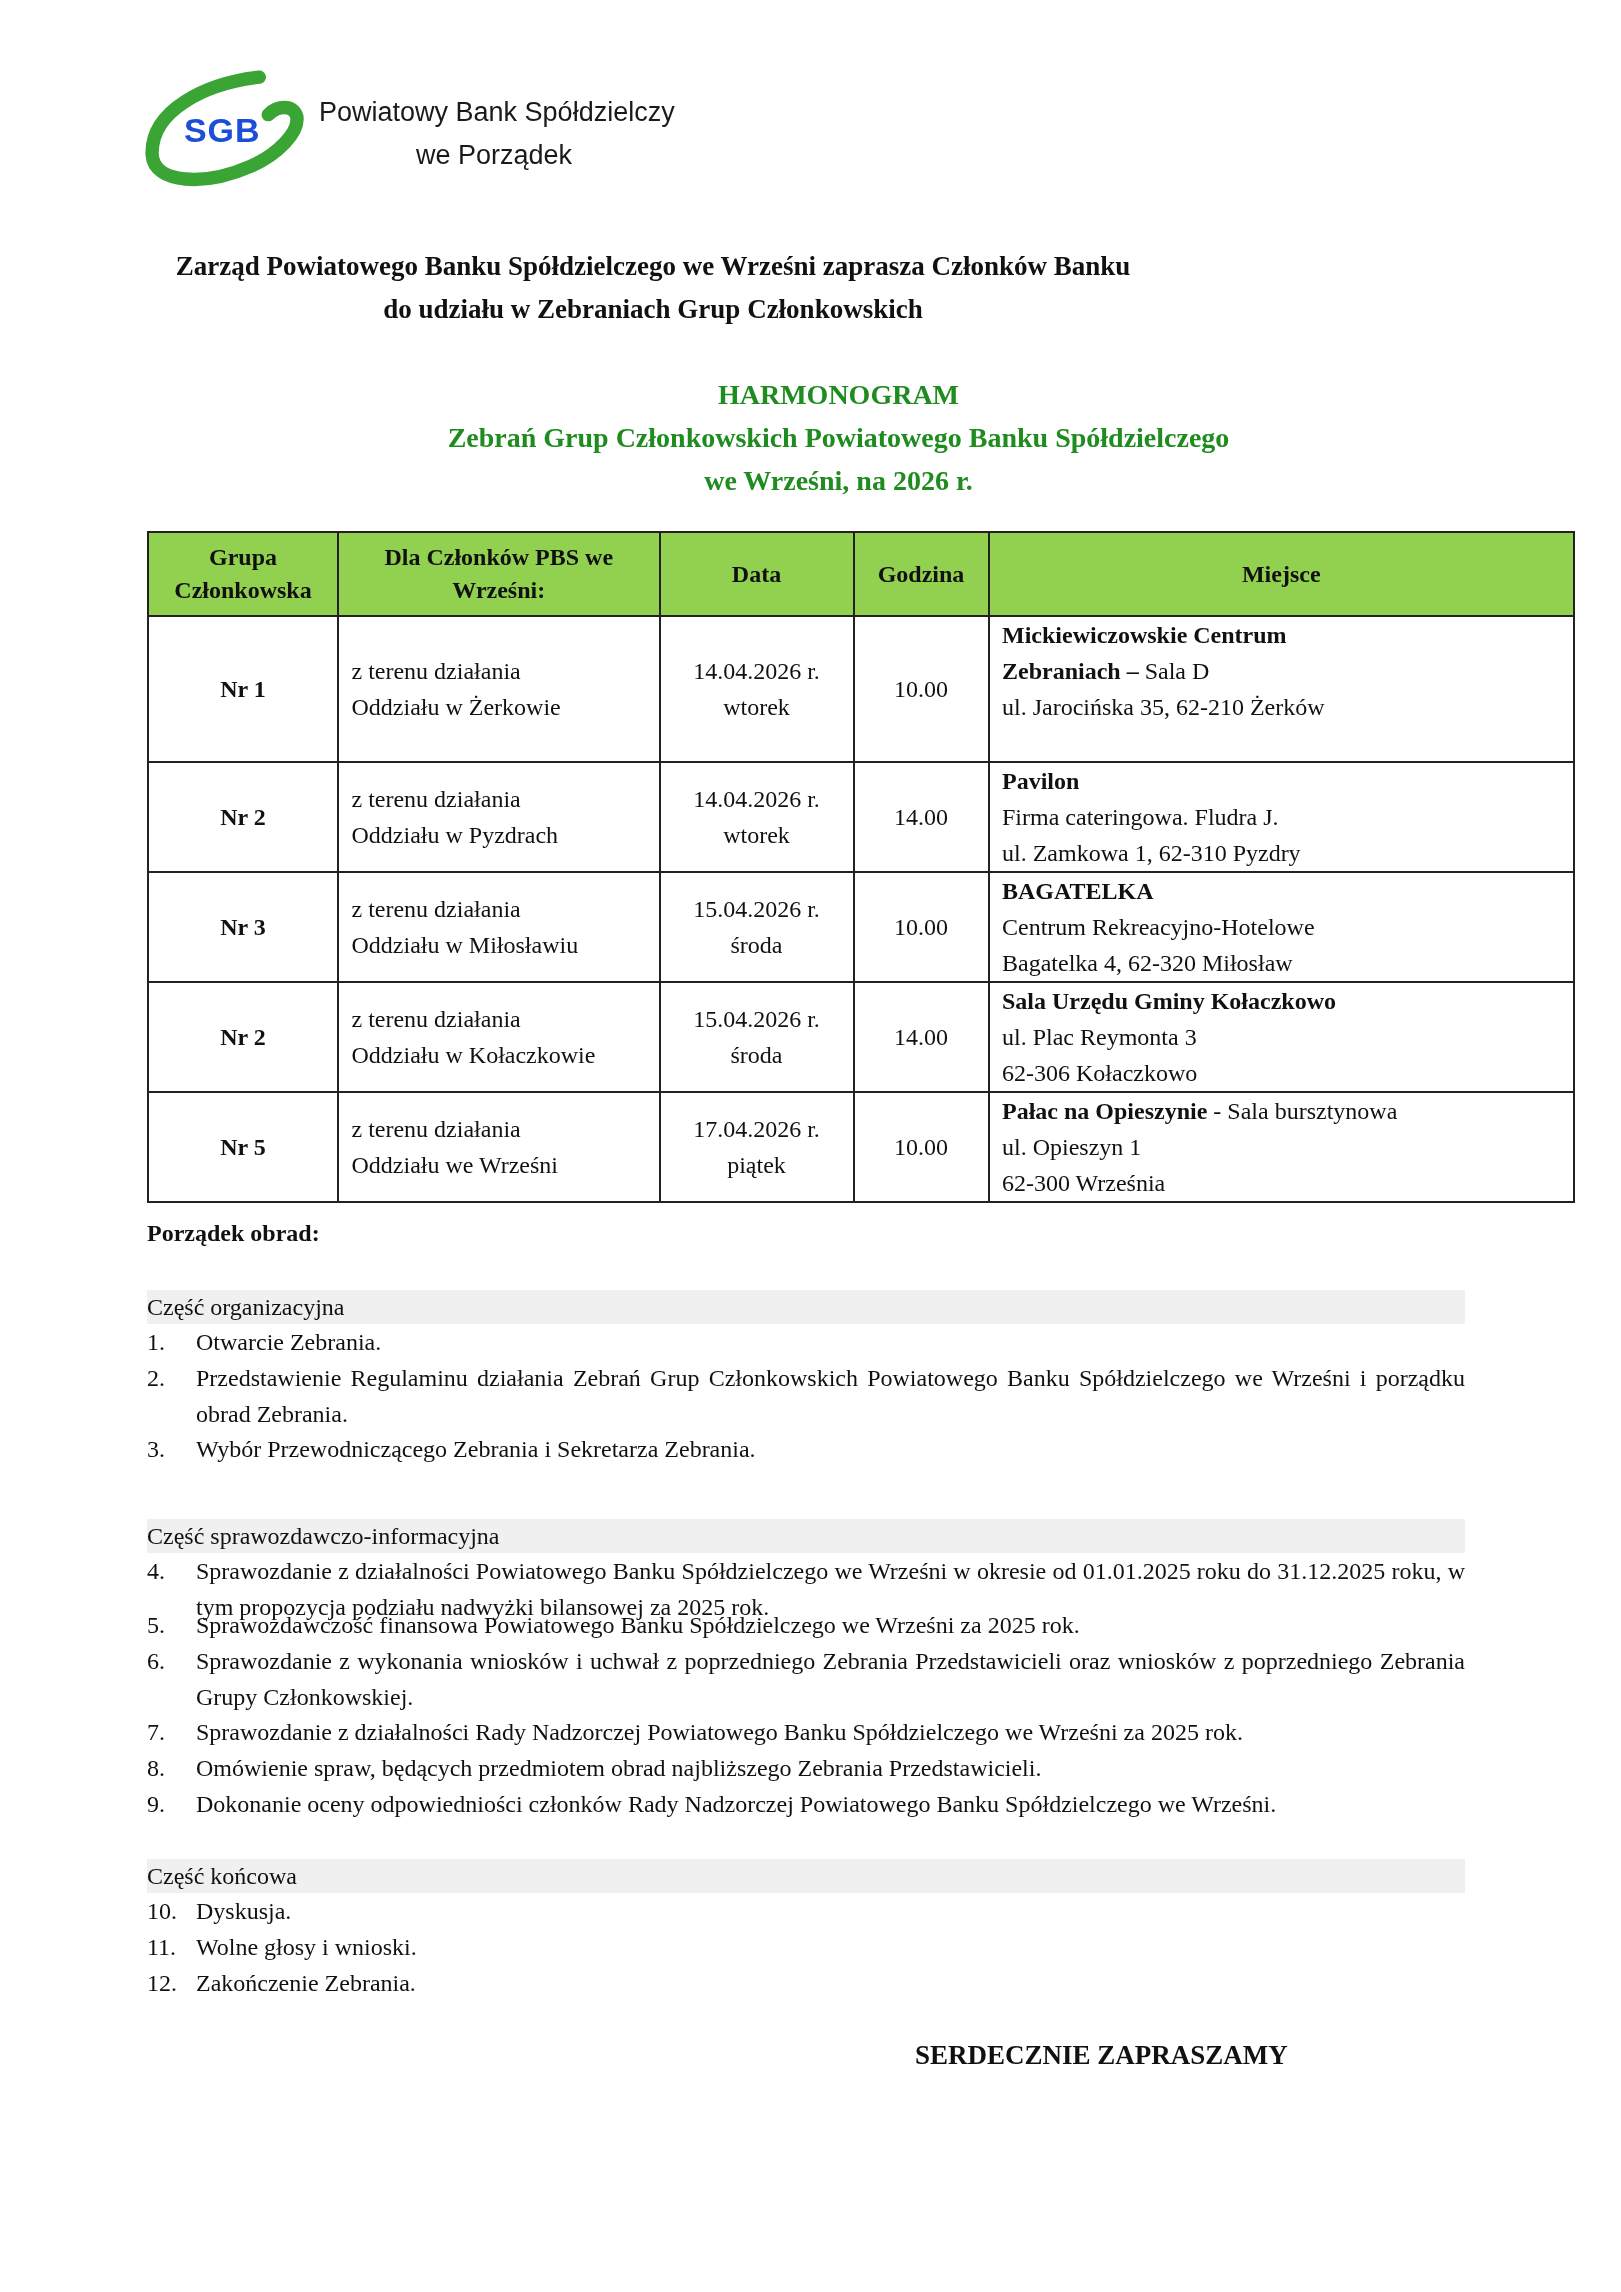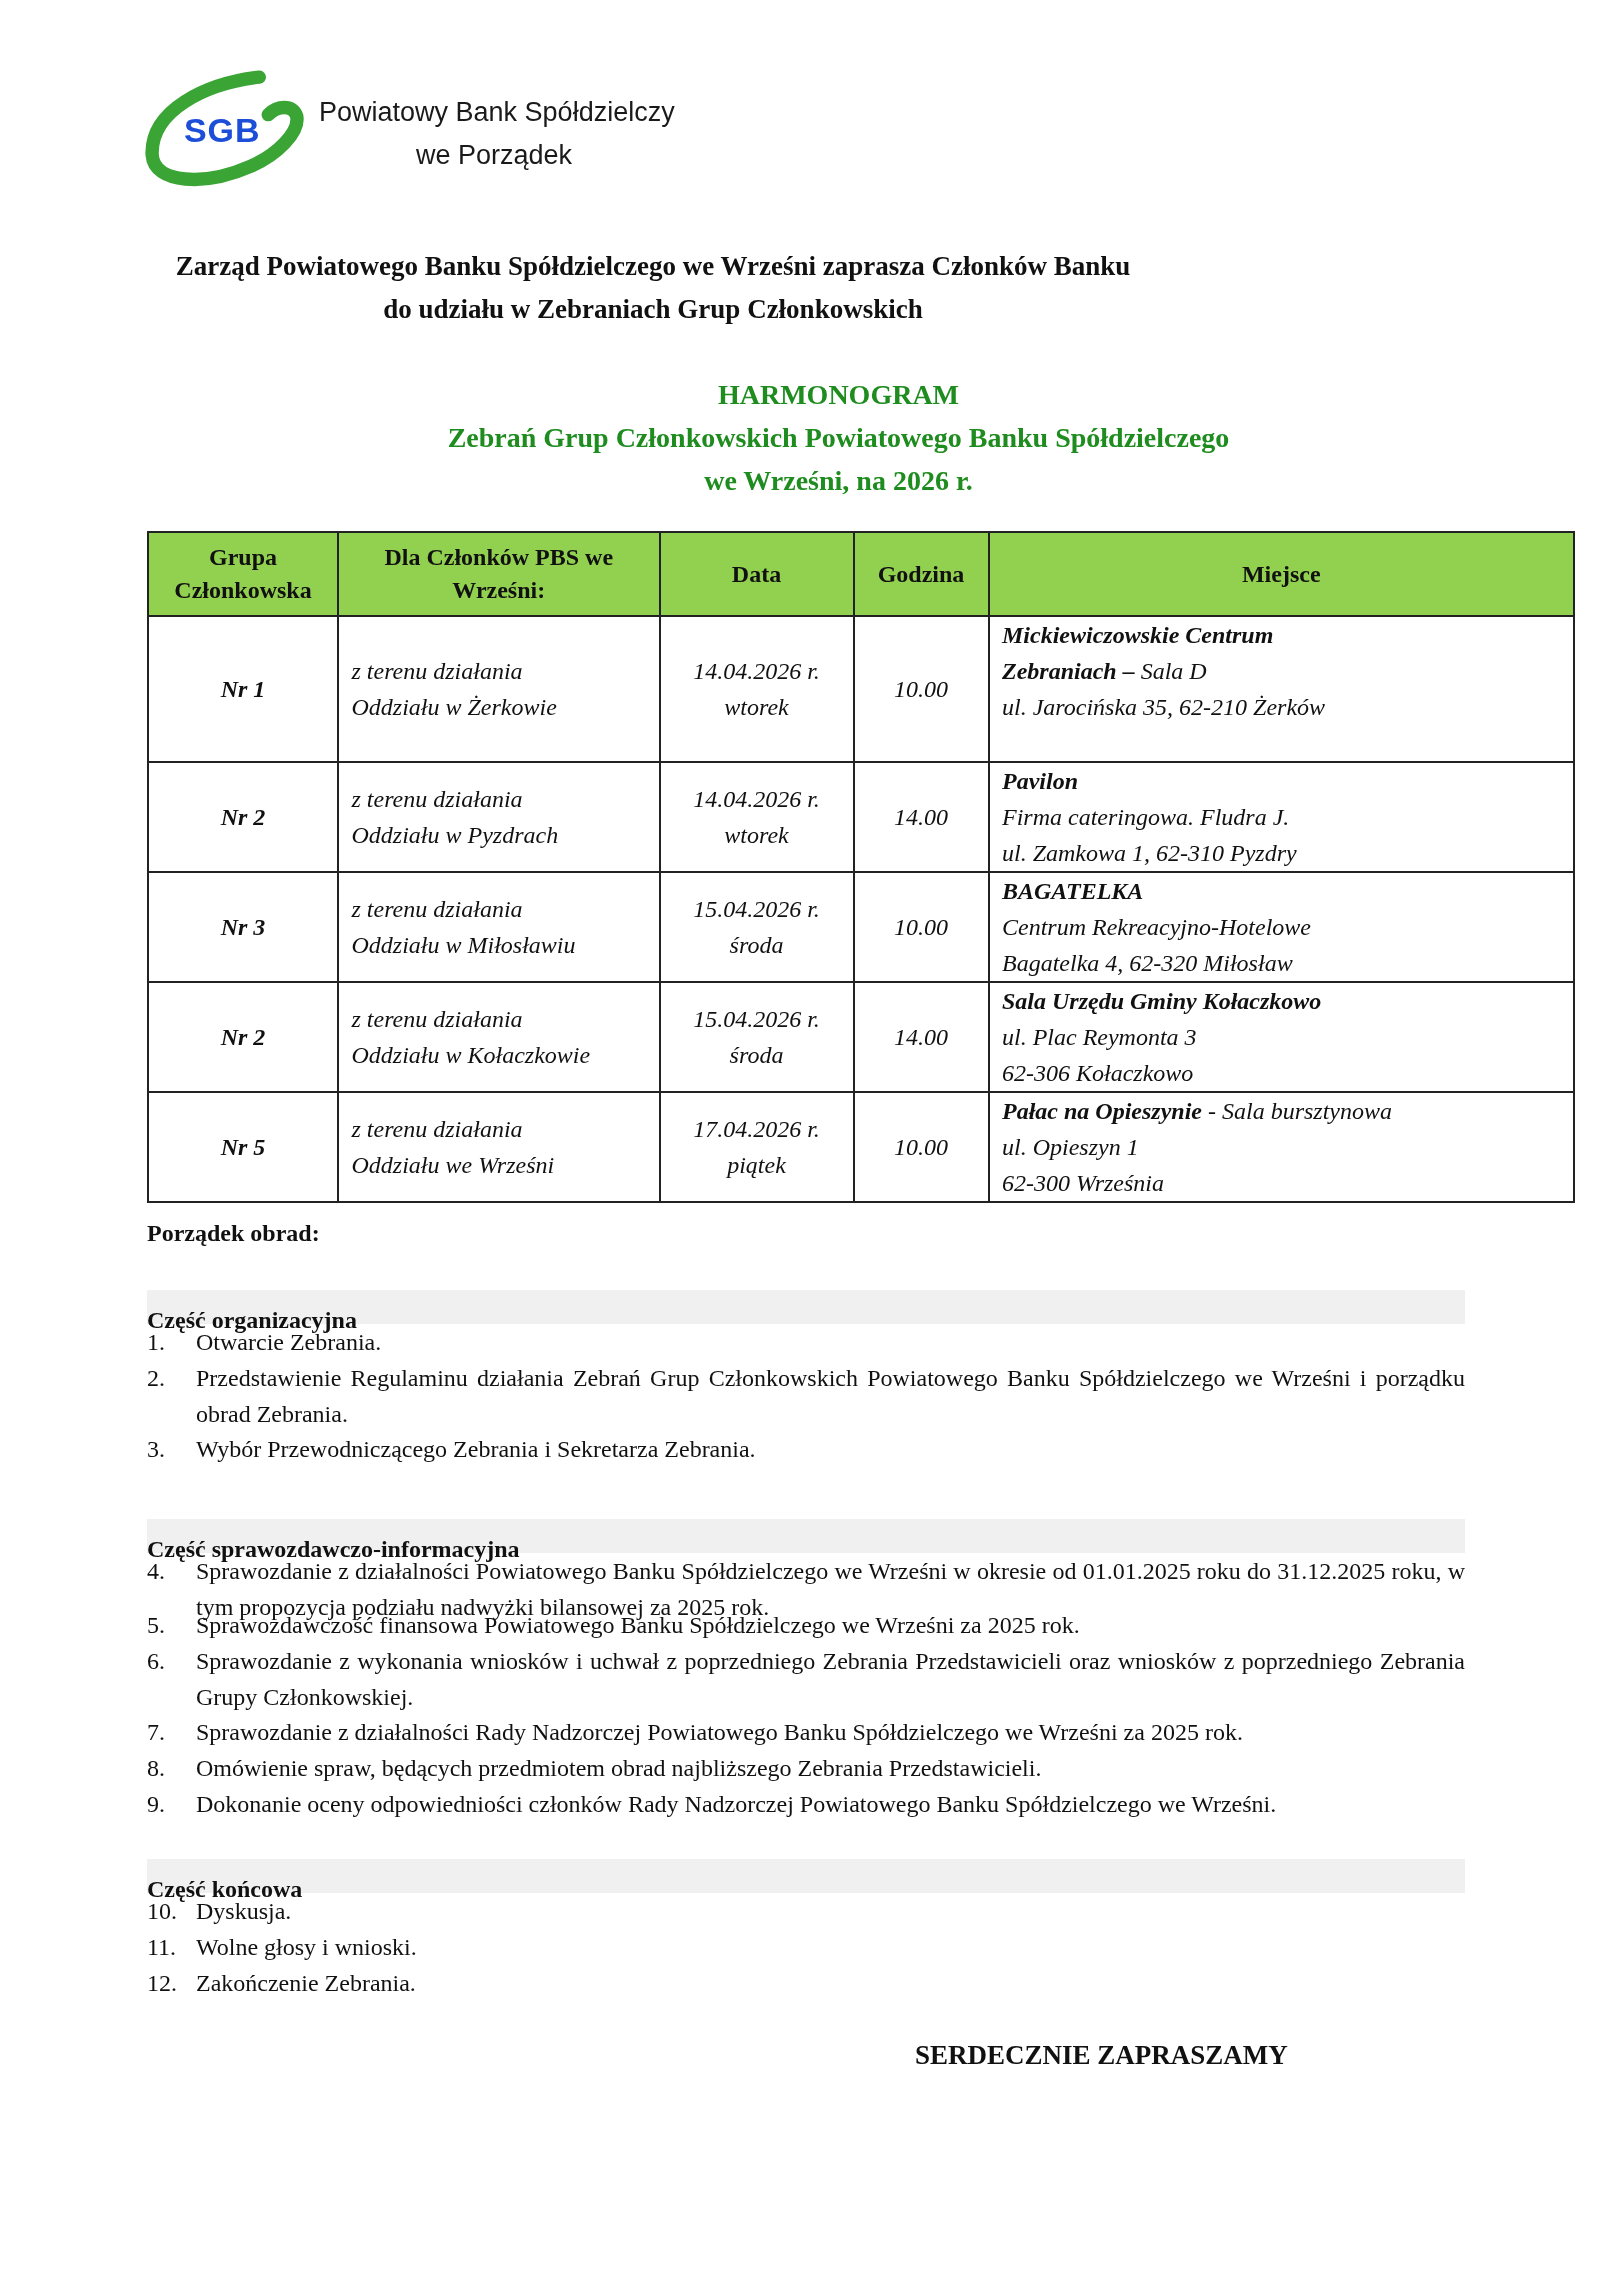--- a/index.html
+++ b/index.html
@@ -18,33 +18,33 @@
   .intro.l1 { top: 245px; }
   .intro.l2 { top: 288px; }
   .green { position: absolute; left: 0; width: 1621px; text-align: center; font-weight: bold; font-size: 28px; color: #1e8c1e; line-height: 43px; padding-left: 28px; }
   .green.g1 { top: 373px; }
   .green.g2 { top: 416px; }
   .green.g3 { top: 459px; }
 
   table.sched { position: absolute; left: 147px; top: 531px; width: 1428px; border-collapse: collapse; font-size: 24px; }
   table.sched th, table.sched td { border: 2.2px solid #222; padding: 0; }
   table.sched th { background: #92d050; font-weight: bold; text-align: center; height: 82px; line-height: 33px; }
-  table.sched td { vertical-align: middle; line-height: 36px; font-style: italic; }
+  table.sched td { vertical-align: middle; line-height: 36px; }
   table.sched tr.r1 td { height: 135px; }
   table.sched tr.rn td { height: 108px; }
   td.c-grp { width: 188px; text-align: center; font-weight: bold; }
   td.c-who { width: 307px; padding-left: 12.5px !important; }
   td.c-date { width: 192px; text-align: center; }
   td.c-time { width: 133px; text-align: center; }
   td.c-place { padding-left: 12.5px !important; }
   .b { font-weight: bold; }
 
   .agenda-title { position: absolute; left: 147px; top: 1220px; font-size: 24px; font-weight: bold; }
   .band { position: absolute; left: 147px; width: 1318px; height: 34px; background: #f0f0f0; }
-  .band span { position: absolute; left: 0; top: 3.6px; font-size: 24px; font-weight: bold; margin-top: 13px; }
+  .band span { position: absolute; left: 0; top: 3.6px; font-size: 24px; font-weight: normal; }
   .item { position: absolute; left: 147px; width: 1318px; font-size: 24px; line-height: 36px; }
   .item .num { position: absolute; left: 0; top: 0; }
   .item .txt { margin-left: 49px; text-align: justify; text-align-last: left; }
   .closing { position: absolute; left: 915px; top: 2040px; font-size: 27px; font-weight: bold; text-align: right; }
 </style>
 </head>
 <body>
 
 <div class="logo">
   <svg width="179" height="125" viewBox="0 0 200 140">

